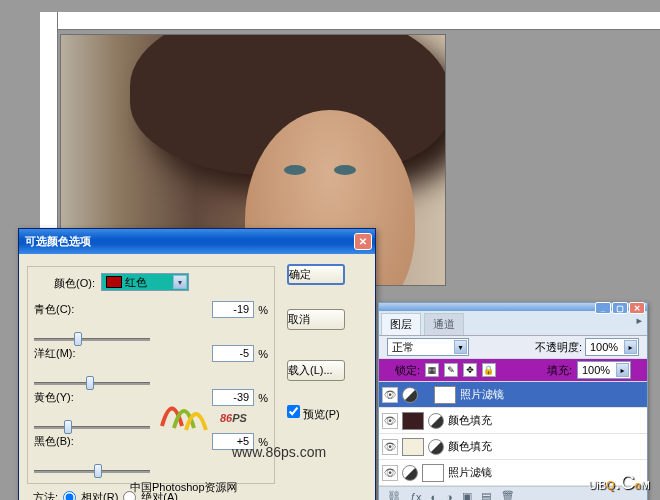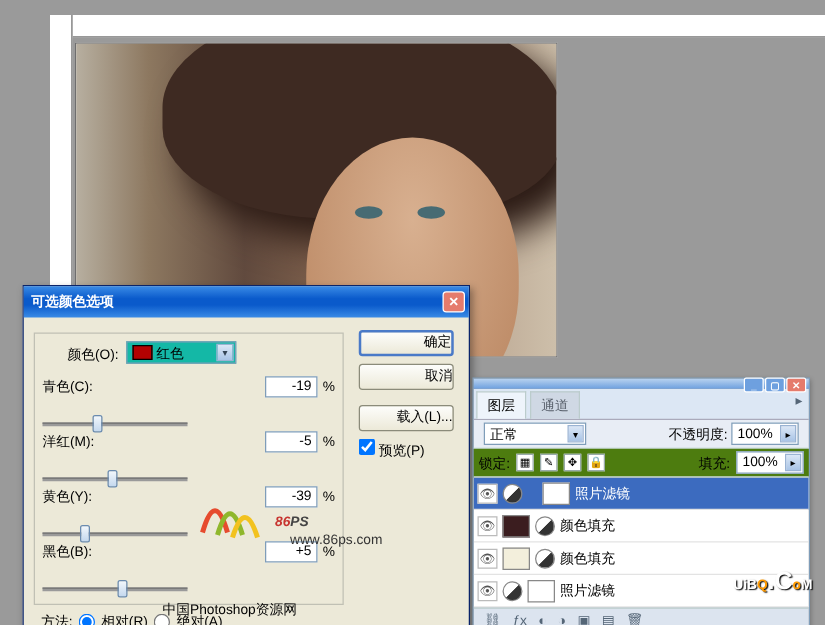--- a/index.html
+++ b/index.html
@@ -21,58 +21,58 @@
 .swatch{width:16px;height:12px;background:#b20202;border:1px solid #000;margin-right:3px;display:inline-block}
 .combo{width:88px;height:18px;border:1px solid #7f9db9;background:#14b8a6;display:flex;align-items:center;padding-left:4px;position:relative}
 .combo .arr{position:absolute;right:1px;top:1px;width:14px;height:14px;background:linear-gradient(#dbe7f6,#a9c4e6);border:1px solid #9ab3d3;display:flex;align-items:center;justify-content:center;font-size:8px;color:#345}
 .srow{display:flex;align-items:center;margin:4px 0 4px 0}
 .srow label{width:60px}
 .slider-wrap{width:122px;position:relative;margin-right:2px}
 .slider{height:3px;background:#9a9a9a;border-top:1px solid #6f6f6f;margin-top:20px;width:116px;position:relative}
 .thumb{position:absolute;top:-7px;width:8px;height:14px;background:linear-gradient(#f2f7fc,#c4d8ee);border:1px solid #6a8bb0;border-radius:2px}
 .valbox{width:44px;height:17px;border:1px solid #7f9db9;background:#fff;text-align:right;padding-right:4px;line-height:15px}
 .pct{margin-left:4px}
-.btn{width:76px;height:21px;background:linear-gradient(#fdfdfb,#ece9d8);border:1px solid #8b8b7a;border-radius:3px;text-align:right;line-height:19px;cursor:pointer;margin-bottom:6px}
+.btn{width:58px;height:21px;background:linear-gradient(#fdfdfb,#ece9d8);border:1px solid #8b8b7a;border-radius:3px;text-align:left;line-height:19px;cursor:pointer;margin-bottom:24px}
 .btn.def{border:2px solid #4a7ac8;line-height:17px}
 .btncol{position:absolute;left:268px;top:10px}
 .chk{margin-top:4px}
 .method{margin-top:6px;padding-left:6px;display:flex;align-items:center;gap:5px}
 .method input[type=radio]{vertical-align:middle}
 .ruler-l{position:absolute;left:40px;top:12px;bottom:0;width:18px;background:#fff;border-right:1px solid #777}
 .ruler-t{position:absolute;left:58px;right:0;top:12px;height:18px;background:#fff;border-bottom:1px solid #777}
 .below{position:absolute;left:130px;top:480px;color:#000}
 .logo{position:absolute;left:152px;top:386px;pointer-events:none}
 .logo svg{width:76px;height:48px}
 .logotxt{position:absolute;left:220px;top:408px;font-size:16px;color:#c7342f;font-style:italic;font-weight:700}
-.logourl{position:absolute;left:232px;top:426px;font-size:11px;color:#333}
+.logourl{position:absolute;left:232px;top:444px;font-size:14px;color:#333}
 .layers{position:absolute;left:378px;top:302px;width:270px;border:1px solid #7f9db9;box-shadow:1px 1px 4px rgba(0,0,0,.3)}
 .layers-top{height:8px;background:linear-gradient(#b8d2ef,#6ea0df);position:relative}
 .layers-top .tb{position:absolute;right:2px;top:-1px;display:flex;gap:1px}
 .mini{width:16px;height:12px;border:1px solid #fff;border-radius:2px;background:#6ea0df;display:flex;align-items:center;justify-content:center;color:#fff;font-size:8px;font-weight:700}
 .mini.cls{background:#e57b6c}
 .tabs{display:flex;background:#dce7f4;border-bottom:1px solid #aab;}
 .tab{padding:3px 8px;background:#eef4fb;border:1px solid #bcc;border-bottom:none;margin-right:1px;margin-top:2px;margin-left:2px}
 .tab.inactive{background:#cfd8e4;color:#58606b}
 .tabs .rt{margin-left:auto;padding:3px 5px;color:#567}
 .lrow{display:flex;align-items:center;background:#e8edf5;border-bottom:1px solid #cdd;padding:2px 8px}
 .lrow label{margin-right:3px}
 .mini-combo{height:18px;border:1px solid #7f9db9;background:#fff;display:flex;align-items:center;padding-left:4px;position:relative}
 .mini-combo .arr{position:absolute;right:1px;top:1px;width:13px;height:14px;background:linear-gradient(#dbe7f6,#a9c4e6);border:1px solid #9ab3d3;font-size:8px;display:flex;align-items:center;justify-content:center}
-.lockrow{display:flex;align-items:center;background:#4d7c0f;border-bottom:1px solid #cdd;padding:2px 4px;gap:5px}
+.lockrow{display:flex;align-items:center;background:#a21caf;border-bottom:1px solid #cdd;padding:2px 16px;gap:5px}
 .lockrow .ico{width:14px;height:14px;border:1px solid #9aa;background:#fff;display:flex;align-items:center;justify-content:center;font-size:9px}
 .layer-list{background:#fff;max-height:110px;overflow:hidden}
 .layer{display:flex;align-items:center;height:26px;border-bottom:1px solid #e3e3e3;padding-left:3px;gap:4px}
 .layer.sel{background:#3c6bbf;color:#fff}
 .eyei{width:16px;height:16px;border:1px solid #bbb;background:#fff;display:flex;align-items:center;justify-content:center;font-size:10px;color:#555}
 .adjico{width:16px;height:16px;border-radius:50%;background:linear-gradient(135deg,#fff 49%,#333 51%);border:1px solid #888}
 .layer-thumb{width:22px;height:18px;border:1px solid #888;background:#fff}
 .layer-thumb.dk{background:#3b1d1f}
 .layer-thumb.lt{background:#f3efdc}
 .layers-foot{height:20px;background:#dce4ef;border-top:1px solid #bcc;display:flex;align-items:center;gap:9px;padding:0 8px;color:#567}
-.wm{position:absolute;right:10px;bottom:23px;font-size:20px;font-weight:700;color:#fff;font-family:Arial Black,Arial;letter-spacing:0;text-shadow:1px 1px 1px #000}
+.wm{position:absolute;right:10px;bottom:6px;font-size:20px;font-weight:400;color:#fff;font-family:Arial Black,Arial;letter-spacing:0;text-shadow:1px 1px 1px #000}
 .wm .o{color:#ff9a00}
 </style>
 </head>
 <body>
 
 <div class="ruler-t"></div>
 <div class="ruler-l"></div>
 
 <div class="canvas">
   <div class="canvas-inner">

